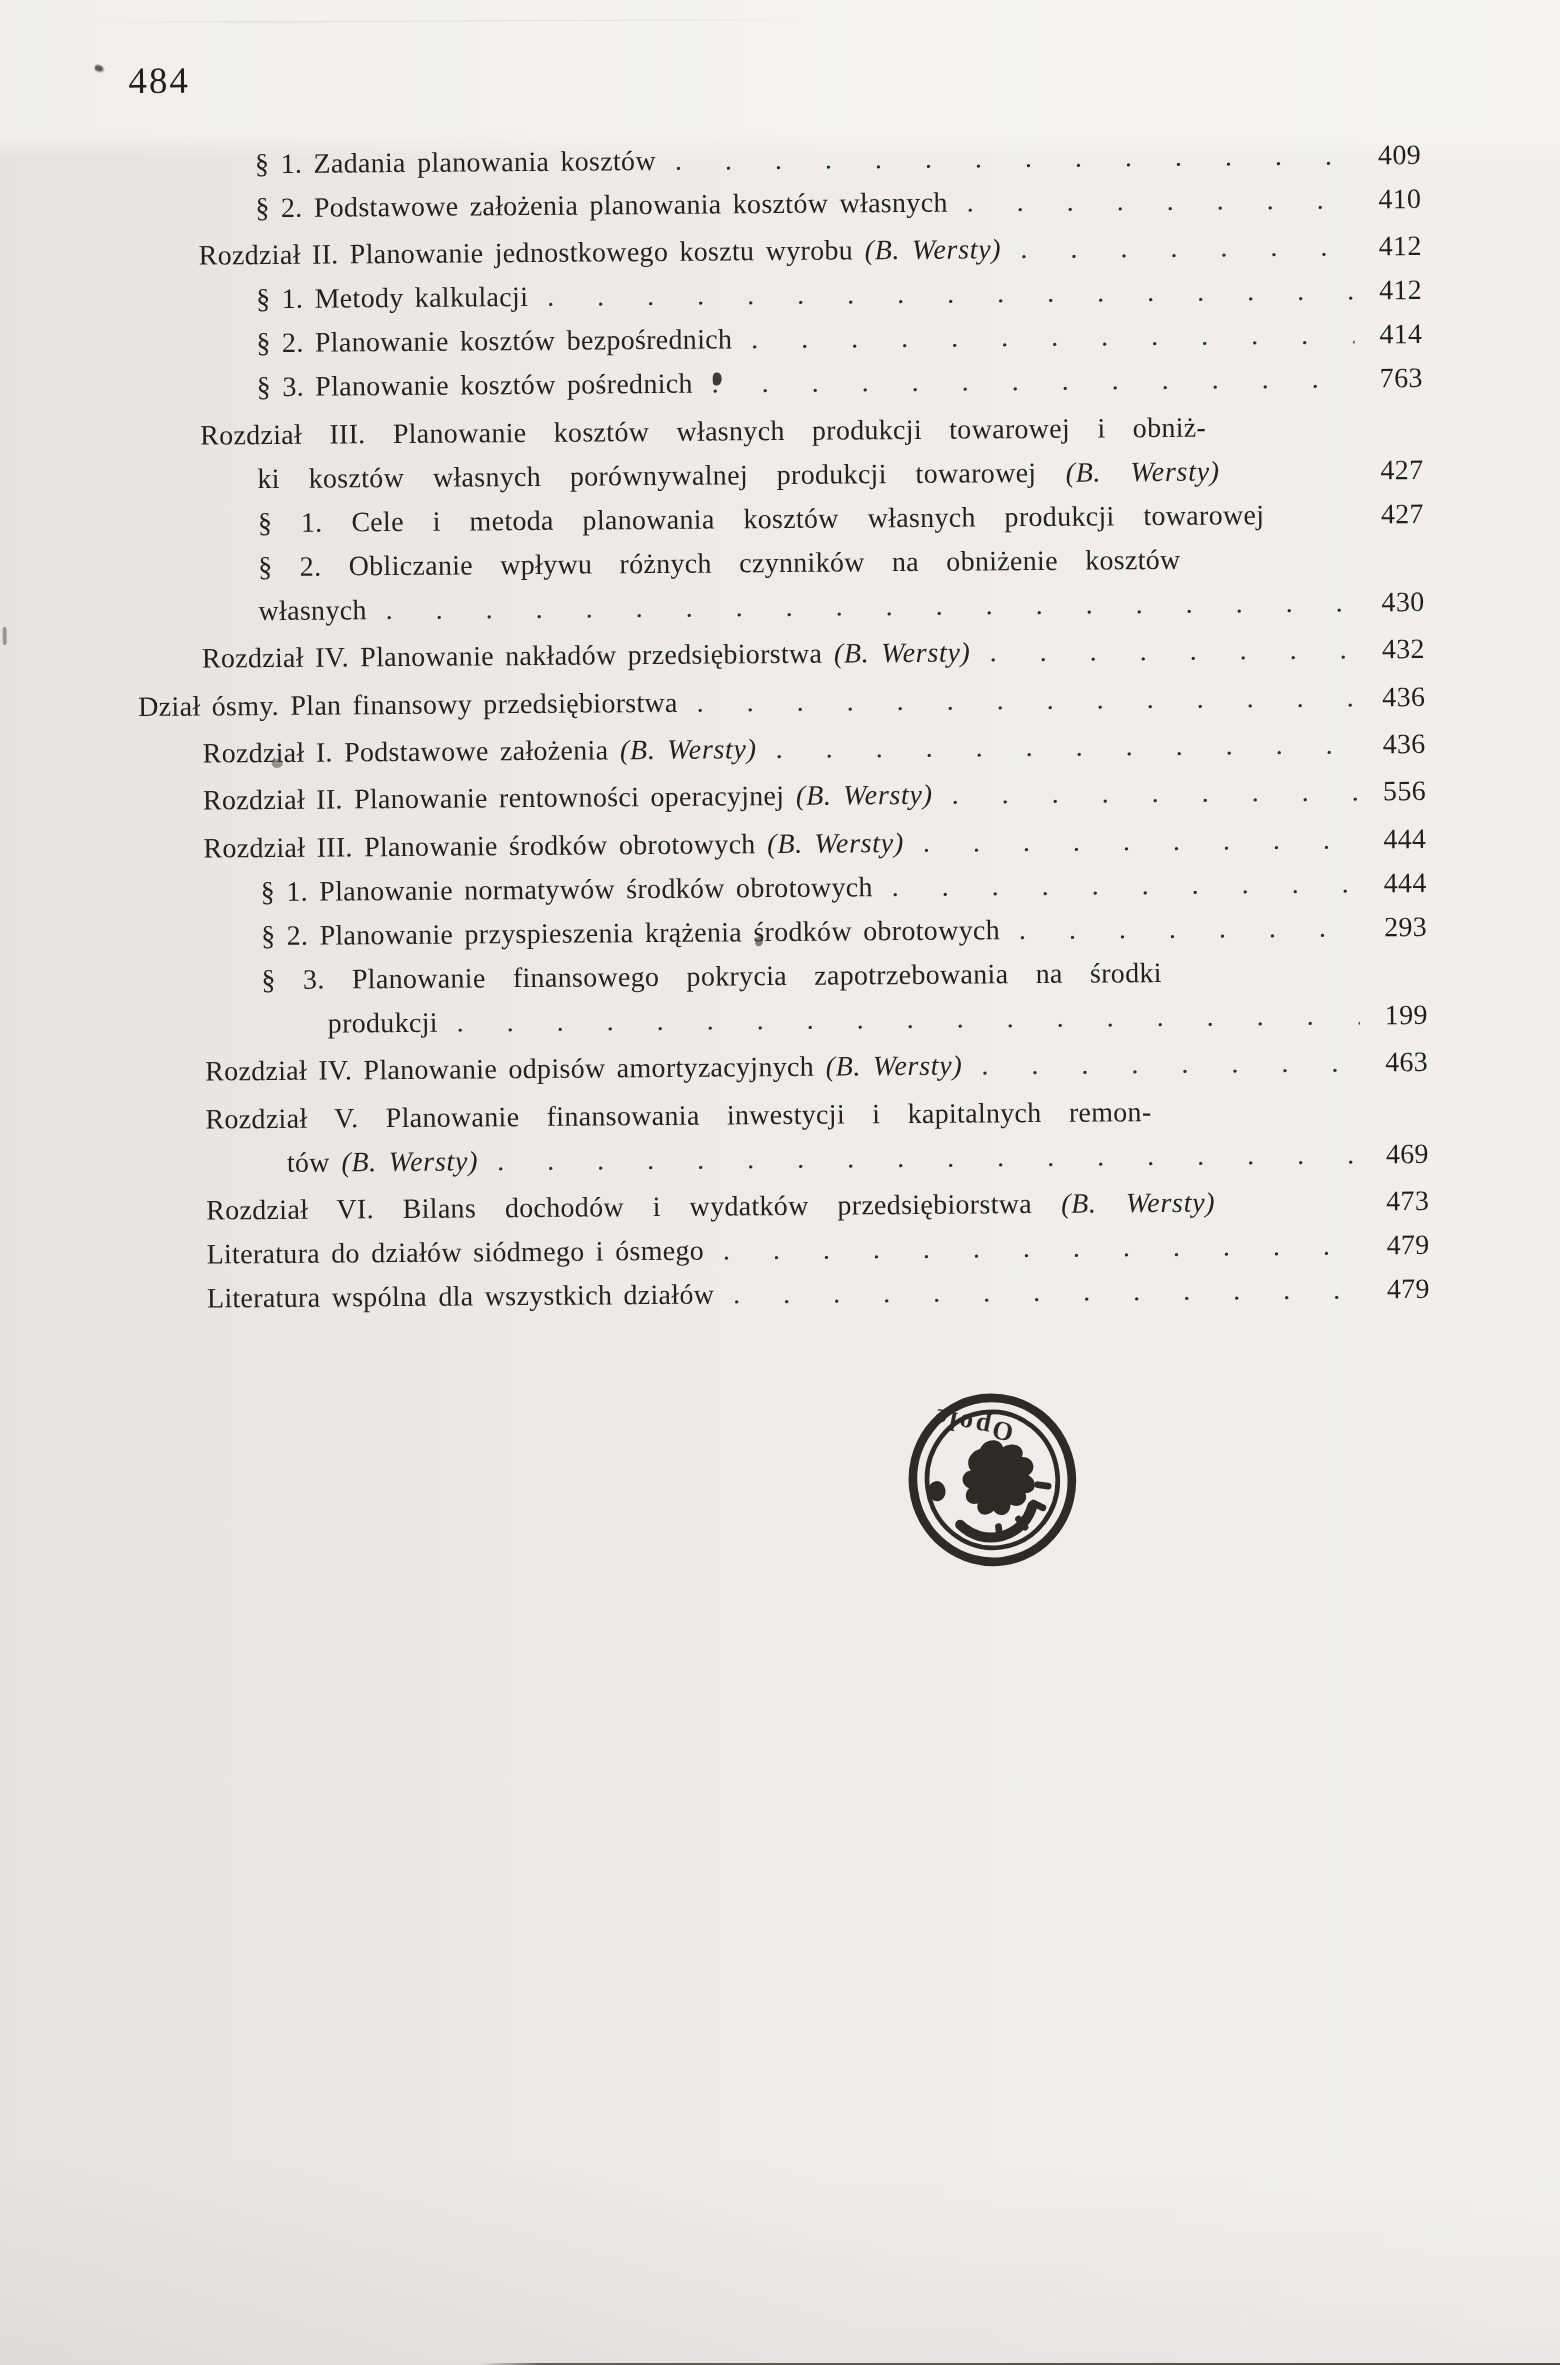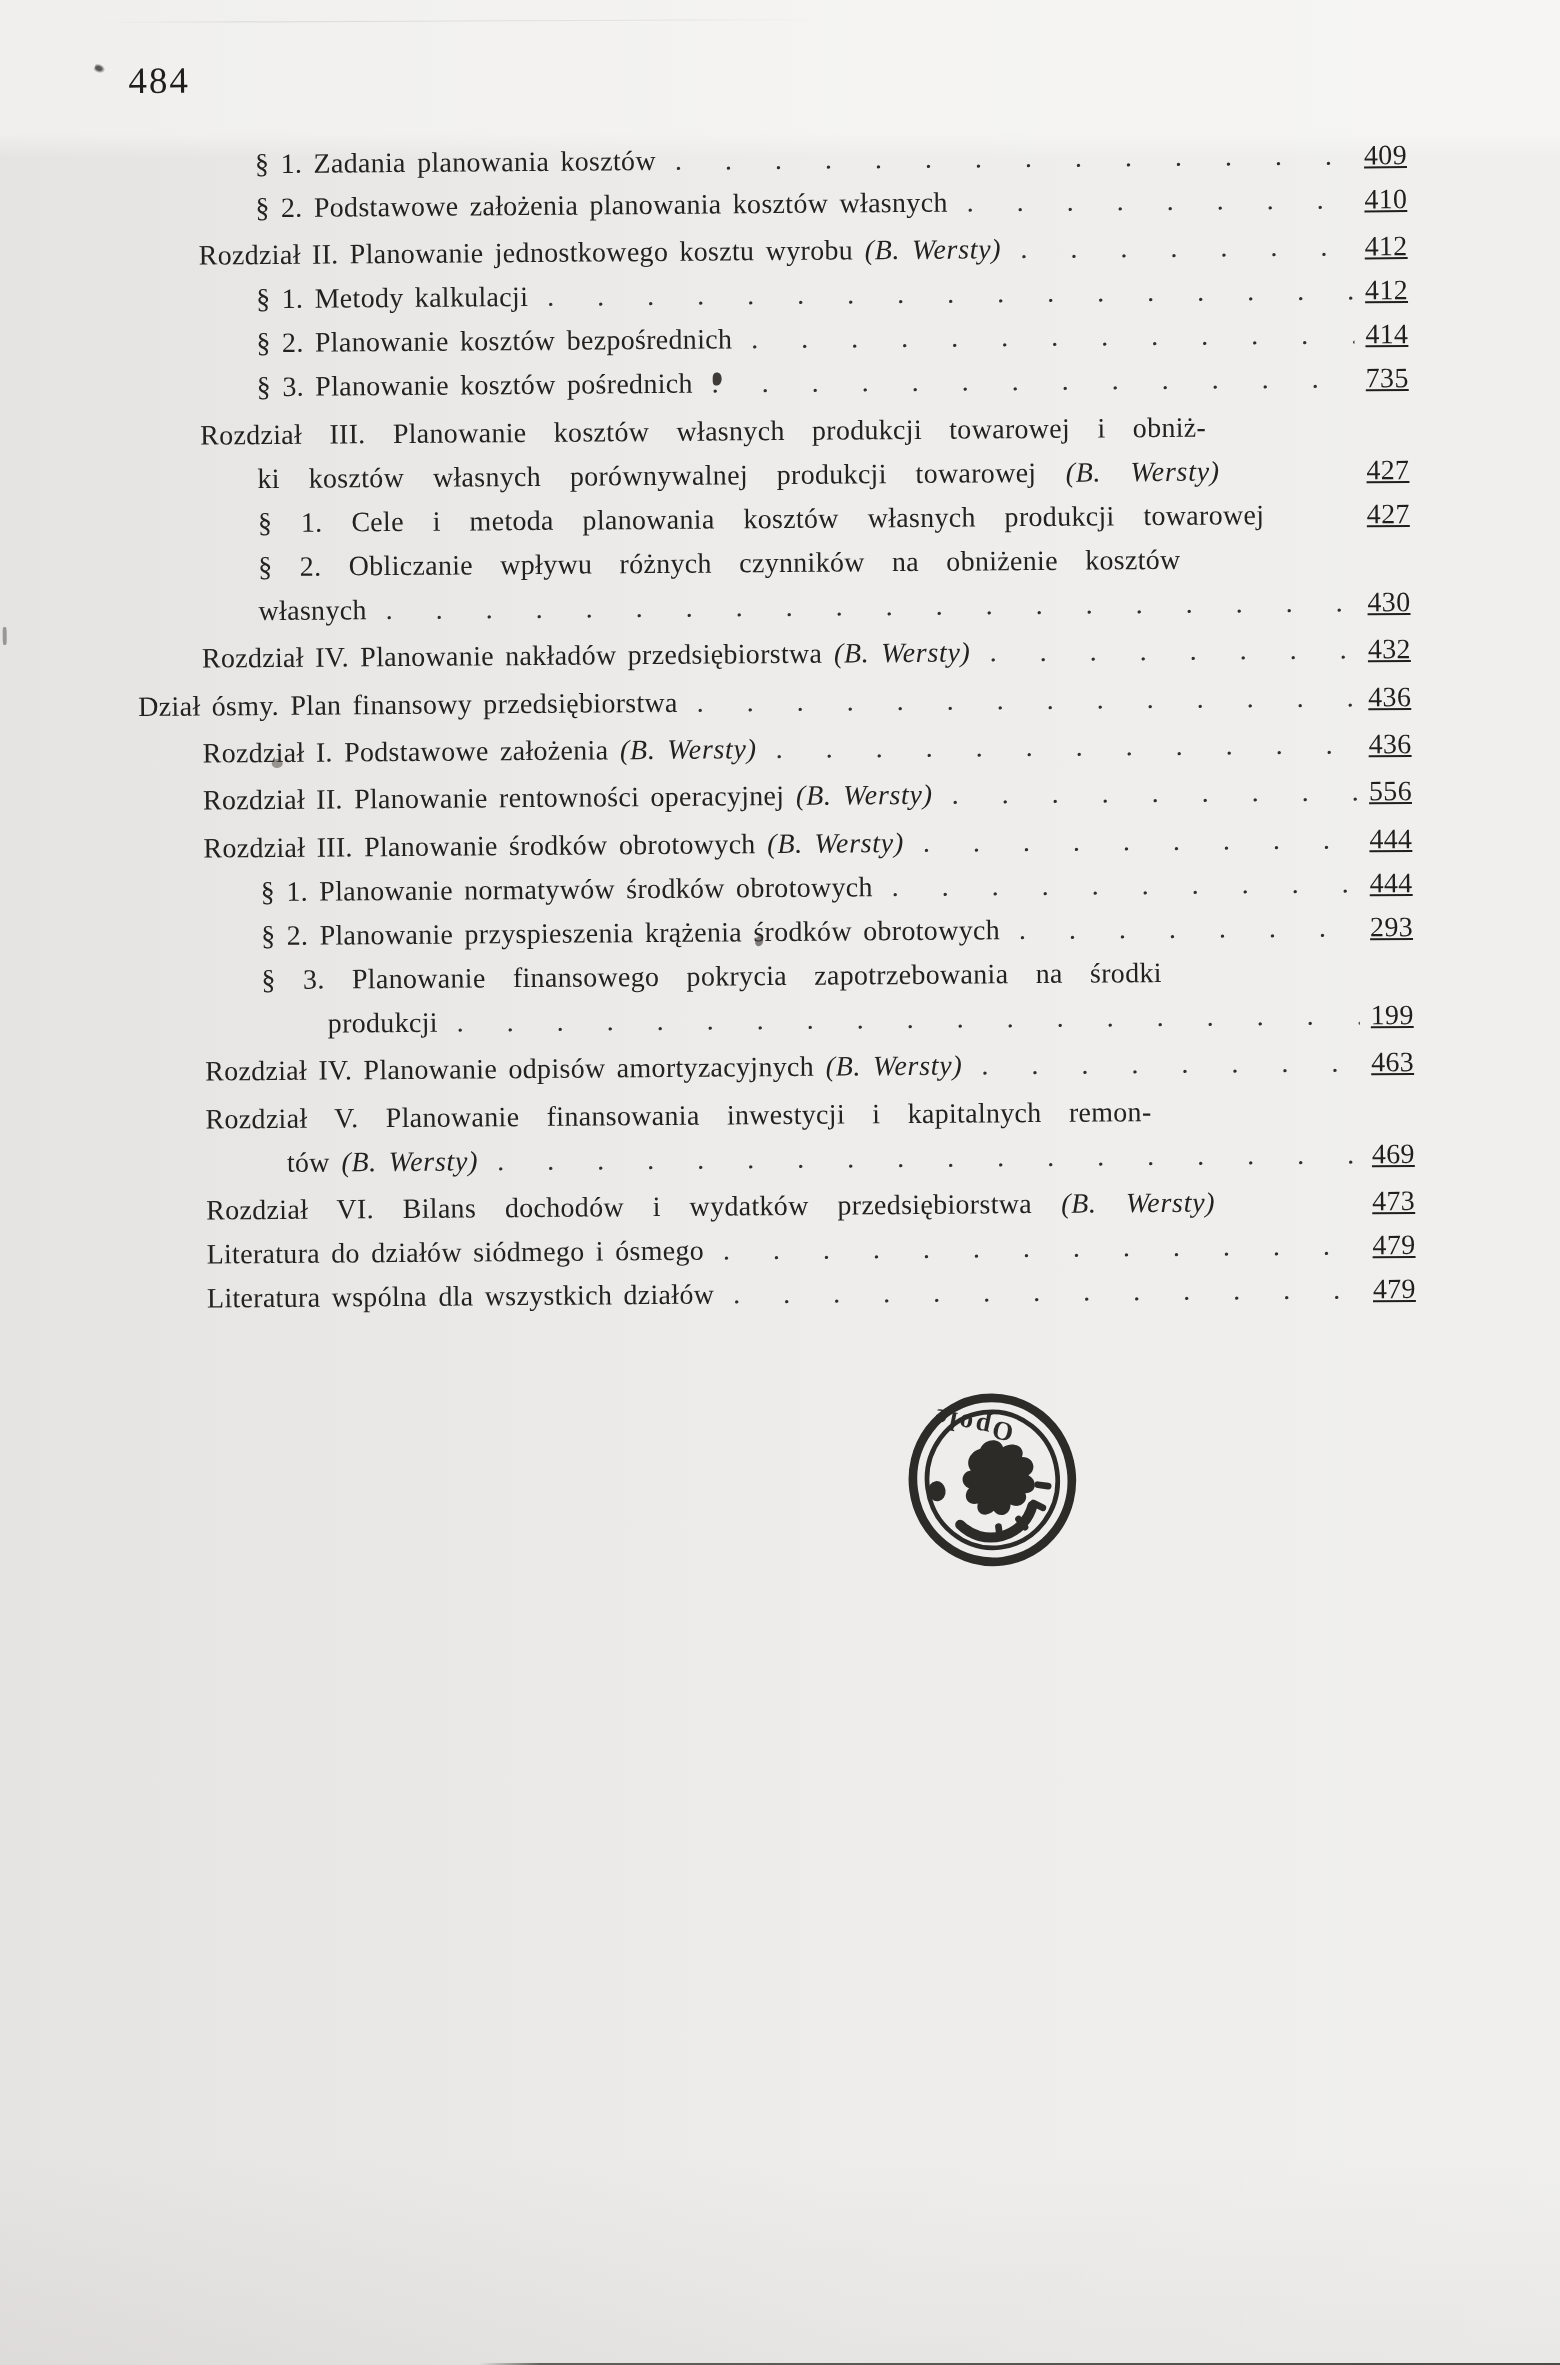--- a/index.html
+++ b/index.html
@@ -48,21 +48,21 @@
   .txt i{font-style:italic;letter-spacing:0.7px;}
   .leader{
     flex:1 1 27px;overflow:hidden;white-space:nowrap;
     color:#2f2d2a;margin:0 10.8px 0 19px;min-width:0;
   }
   .leader::before{
     content:"..........................................";
     letter-spacing:43px;
   }
   .spacer{flex:1 1 auto;}
-  .pg{flex:0 0 71px;width:71px;text-align:left;color:#211f1d;text-decoration:underline;}
+  .pg{flex:0 0 71px;width:71px;text-align:center;color:#211f1d;}
   .stamp{
     position:absolute;left:897px;top:1395px;width:178px;height:183px;
     opacity:.92;
   }
   .speck{position:absolute;border-radius:50%;}
   .bottom-edge{
     position:absolute;left:479px;right:0;bottom:0;height:3.4px;
     background:linear-gradient(90deg, rgba(42,40,36,0) 0, rgba(42,40,36,.7) 61px, rgba(42,40,36,.82) 100%);
   }
 </style>
@@ -99,21 +99,21 @@
         <span class="pg">412</span>
       </div>
       <div class="row" style="padding-left: 121px;">
         <span class="txt">§ 2. Planowanie kosztów bezpośrednich</span>
         <span class="leader"></span>
         <span class="pg">414</span>
       </div>
       <div class="row" style="padding-left: 121px;">
         <span class="txt">§ 3. Planowanie kosztów pośrednich</span>
         <span class="leader"></span>
-        <span class="pg">735</span>
+        <span class="pg">763</span>
       </div>
       <div class="row gap" style="padding-left: 64px;">
         <span class="txt s2">Rozdział III. Planowanie kosztów własnych produkcji towarowej i obniż-</span>
       </div>
       <div class="row" style="padding-left: 121px;">
         <span class="txt s1">ki kosztów własnych porównywalnej produkcji towarowej<i> (B. Wersty)</i></span>
         <span class="spacer"></span>
         <span class="pg">427</span>
       </div>
       <div class="row" style="padding-left: 121px;">

